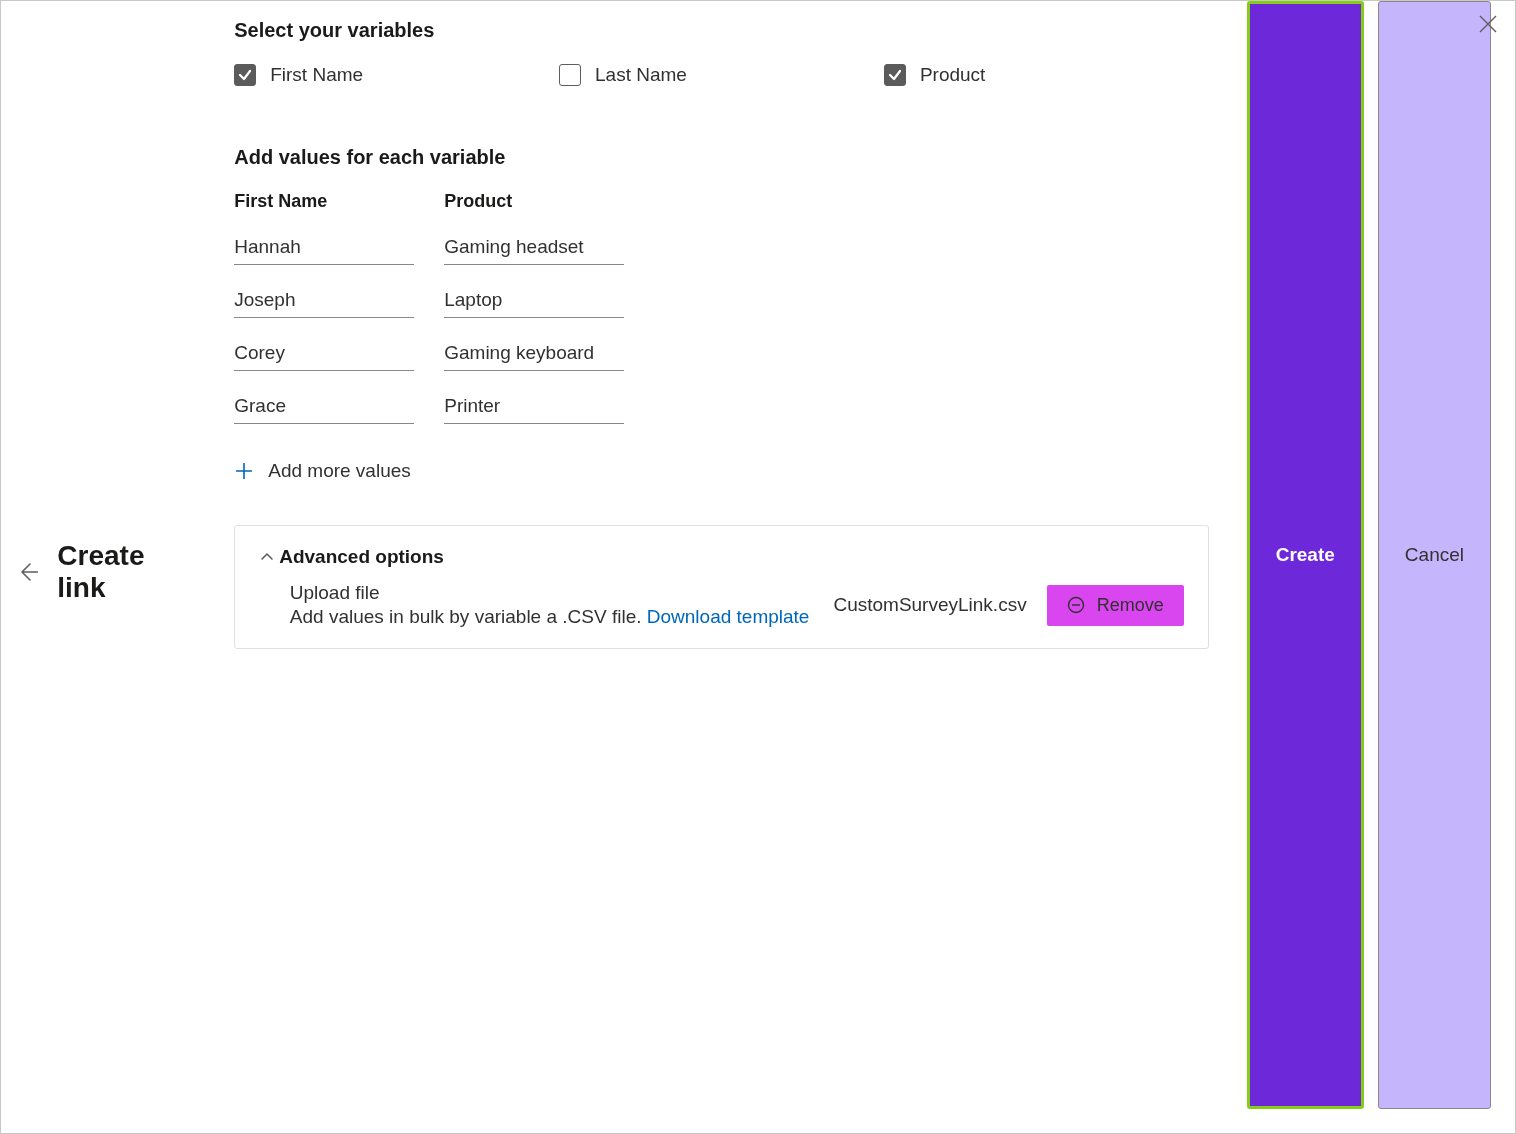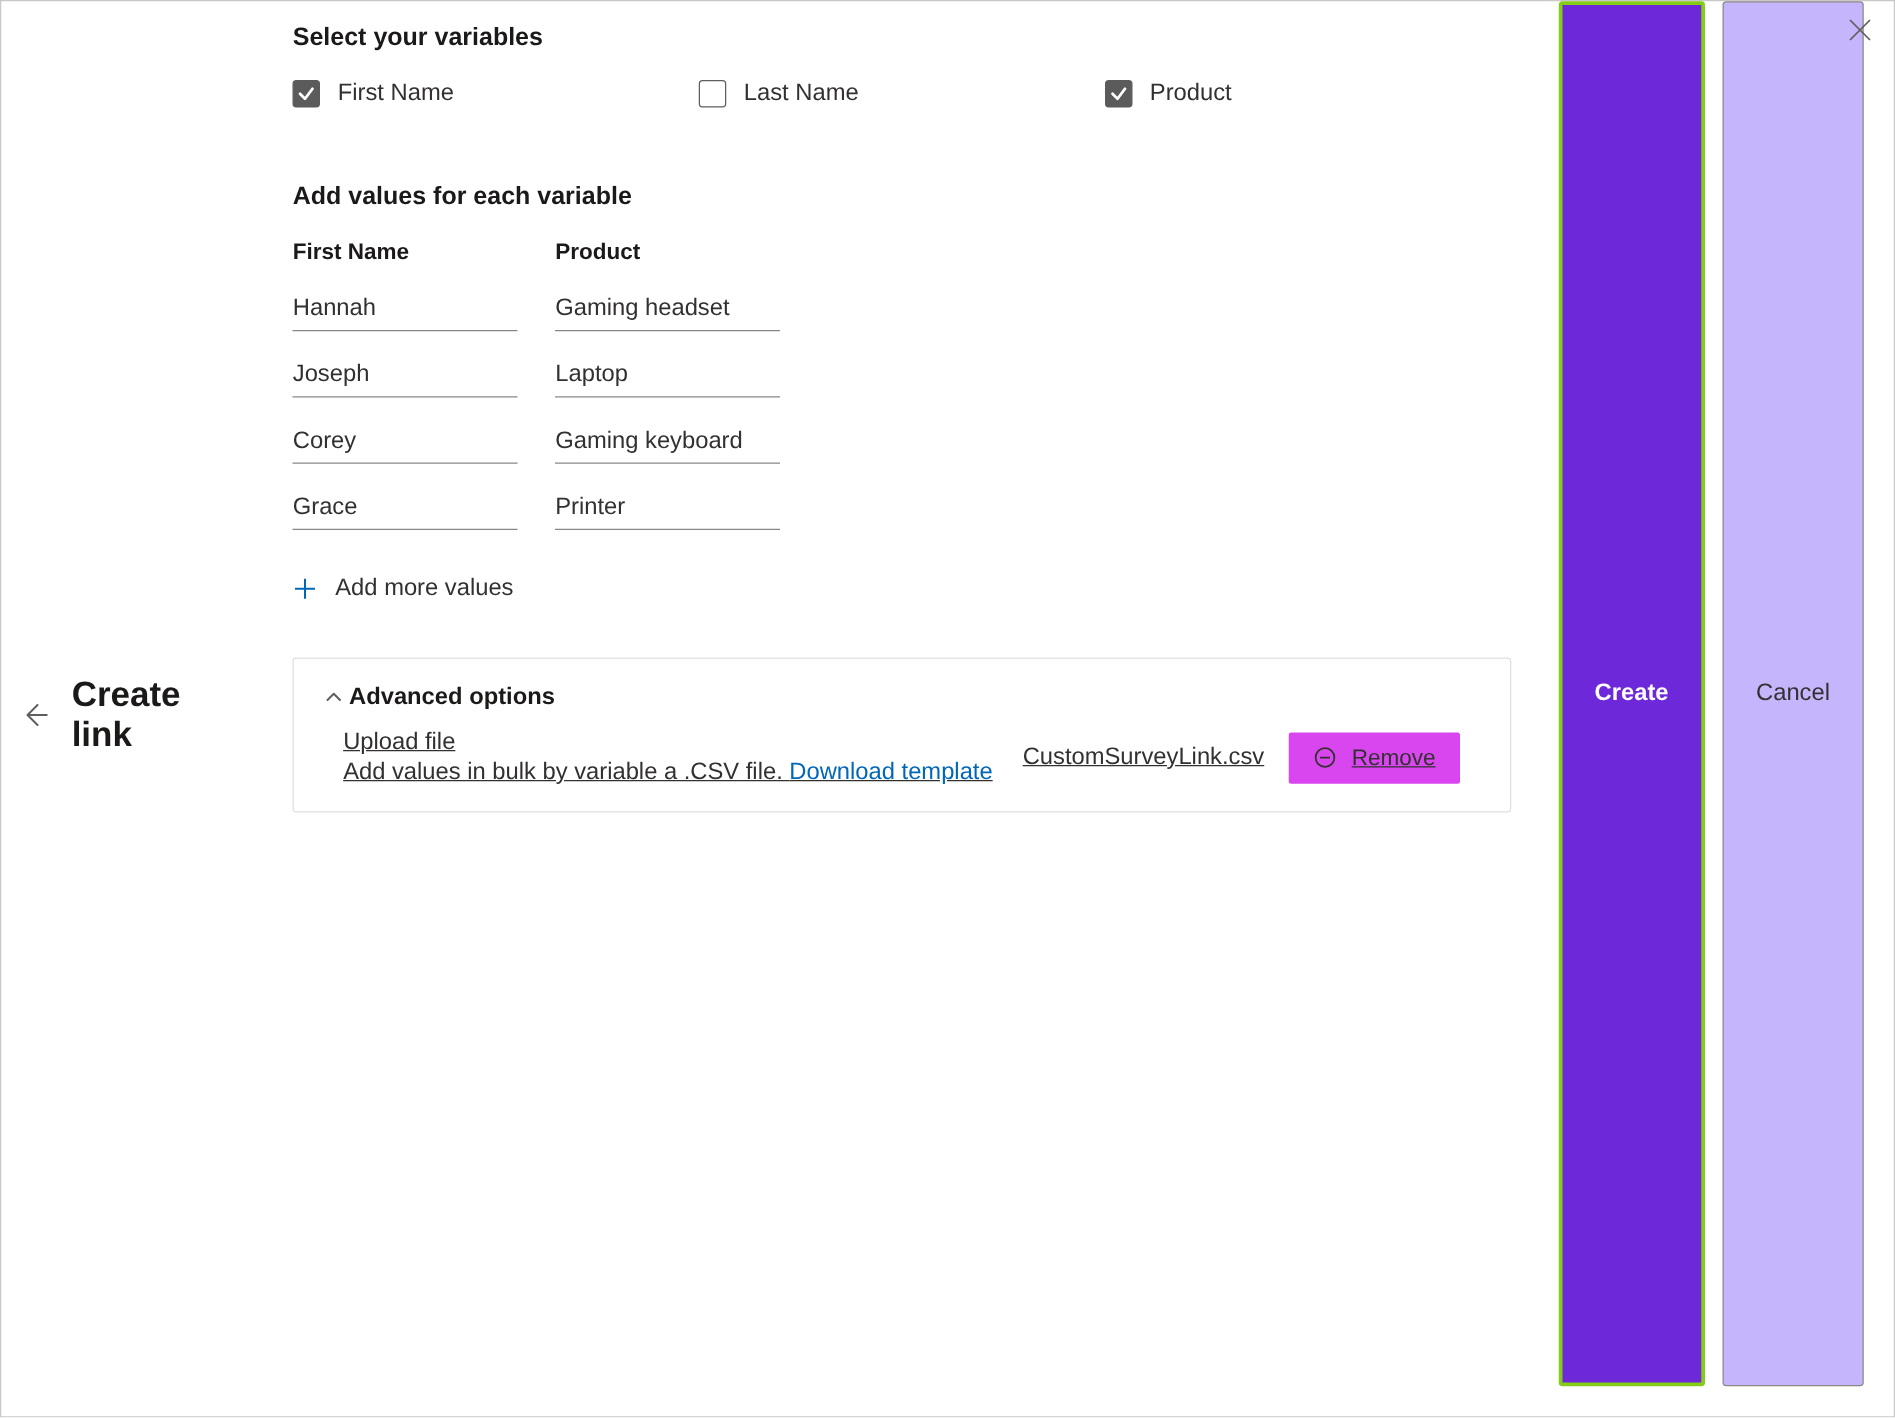--- a/index.html
+++ b/index.html
@@ -137,24 +137,23 @@
     gap: 4px;
     font-size: 19px;
     font-weight: 700;
     cursor: pointer;
     margin-bottom: 14px;
     color: #1b1a19;
   }
   .chevron-icon { display: inline-flex; color: #605e5c; }
   .adv-body {
     display: flex;
-    justify-content: center;
+    justify-content: flex-end;
     align-items: center;
     gap: 24px;
-    text-decoration: underline;
   }
   .adv-left { }
   .upload-title { font-size: 19px; color: #323130; margin-bottom: 2px; }
   .upload-desc { font-size: 19px; color: #323130; }
   .download-link { color: #0067b8; text-decoration: none; cursor: pointer; }
   .adv-right {
     display: flex;
     align-items: center;
     gap: 20px;
   }

